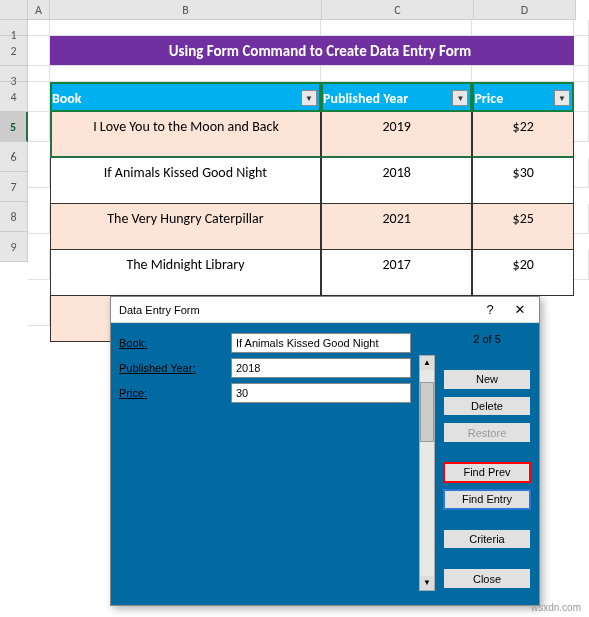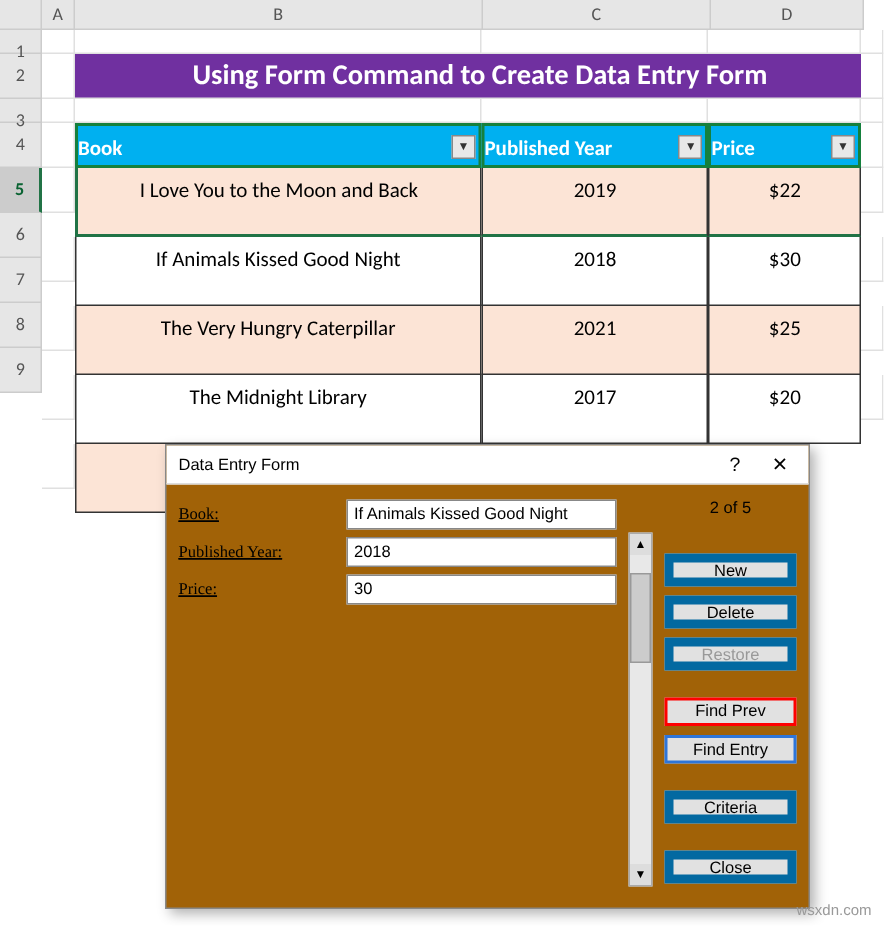--- a/index.html
+++ b/index.html
@@ -26,54 +26,54 @@
     .gc { border-right: 1px solid #e0e0e0; border-bottom: 1px solid #e0e0e0; }
     .gA { width: 22px; }
     .gB { width: 272px; }
     .gC { width: 152px; }
     .gD { width: 102px; }
     .gEmpty { width: 15px; border-right: 1px solid #e0e0e0; border-bottom: 1px solid #e0e0e0; }
     .h16 { height: 16px; }
     .h30 { height: 30px; }
     
     .title-row { display: flex; height: 30px; }
-    .title-cell { width: 526px; background: #7030a0; color: #fff; font-weight: bold; text-align: center; line-height: 30px; font-size: 19px; border-bottom: 1px solid #e0e0e0; padding-left: 16px; }
+    .title-cell { width: 526px; background: #7030a0; color: #fff; font-weight: bold; text-align: center; line-height: 30px; font-size: 15px; border-bottom: 1px solid #e0e0e0; padding-left: 16px; }
     
     .hdr-row { display: flex; height: 30px; }
     .hdr { background: #00b0f0; color: #fff; font-weight: bold; text-align: left; line-height: 30px; border: 2px solid #15803d; position: relative; font-size: 14px; }
     .dd { position: absolute; right: 2px; top: 6px; width: 16px; height: 16px; background: #e8e8e8; border: 1px solid #888; display: flex; align-items: center; justify-content: center; font-size: 8px; color: #333; }
     
     .drow { display: flex; height: 46px; }
     .dcell { text-align: center; line-height: 30px; border: 1px solid #333; border-top: none; font-size: 14px; }
     .alt { background: #fce4d6; }
     .sel-row .dcell { border-bottom: 2px solid #217346; }
     .sel-row .gB.dcell { border-left: 2px solid #217346; }
     
-    .dialog { position: absolute; left: 110px; top: 296px; width: 430px; height: 310px; background: #a16207; border: 1px solid #888; box-shadow: 3px 3px 8px rgba(0,0,0,0.3); font-family: 'Segoe UI', Tahoma, sans-serif; font-size: 11px; }
+    .dialog { position: absolute; left: 110px; top: 296px; width: 430px; height: 310px; background: #0369a1; border: 1px solid #888; box-shadow: 3px 3px 8px rgba(0,0,0,0.3); font-family: 'Segoe UI', Tahoma, sans-serif; font-size: 11px; }
     .dlg-title { display: flex; justify-content: space-between; align-items: center; height: 26px; padding: 0 4px 0 8px; background: #fff; border-bottom: 1px solid #ddd; }
     .dlg-title-txt { font-size: 11px; }
     .dlg-ctrls { display: flex; }
     .dlg-ctrl { width: 30px; height: 22px; text-align: center; line-height: 22px; font-size: 13px; }
     
     .dlg-body { display: flex; padding: 10px 8px; height: calc(100% - 26px); }
     .dlg-form { flex: 1; padding-right: 4px; }
     .dlg-field { display: flex; align-items: center; margin-bottom: 5px; }
-    .dlg-label { width: 112px; text-decoration: underline; text-decoration-style: solid; font-family: Liberation Serif, serif; }
+    .dlg-label { width: 112px; text-decoration: underline; text-decoration-style: solid; }
     .dlg-label span { text-decoration: underline; }
     .dlg-input { width: 180px; height: 20px; border: 1px solid #888; background: #fff; padding: 0 4px; font-size: 11px; font-family: inherit; }
     
     .dlg-scroll { width: 16px; background: #e8e8e8; border: 1px solid #aaa; margin: 22px 8px 4px 4px; position: relative; }
     .scroll-thumb { position: absolute; top: 26px; left: 0; width: 14px; height: 60px; background: #ccc; border: 1px solid #999; }
     .scroll-arr { position: absolute; left: 0; width: 14px; height: 14px; background: #ddd; font-size: 8px; text-align: center; line-height: 14px; }
     .scroll-arr.up { top: 0; }
     .scroll-arr.dn { bottom: 0; }
     
     .dlg-btns { width: 88px; display: flex; flex-direction: column; }
     .rec-count { text-align: center; margin-bottom: 24px; font-size: 11px; }
-    .dlg-btn { height: 22px; background: #e1e1e1; border: 6px solid #0369a1; margin-bottom: 6px; font-size: 11px; cursor: pointer; font-family: inherit; }
+    .dlg-btn { height: 22px; background: #e1e1e1; border: 1px solid #0369a1; margin-bottom: 6px; font-size: 11px; cursor: pointer; font-family: inherit; }
     .dlg-btn.disabled { color: #999; }
     .dlg-btn.hi-red { border: 2px solid red; }
     .dlg-btn.hi-blue { border: 2px solid #2e75d8; }
     .gap { height: 14px; }
     
     .watermark { position: absolute; bottom: 4px; right: 8px; color: #999; font-size: 10px; font-family: Arial; margin-top: 44px; }
   </style>
 </head>
 <body>
 

